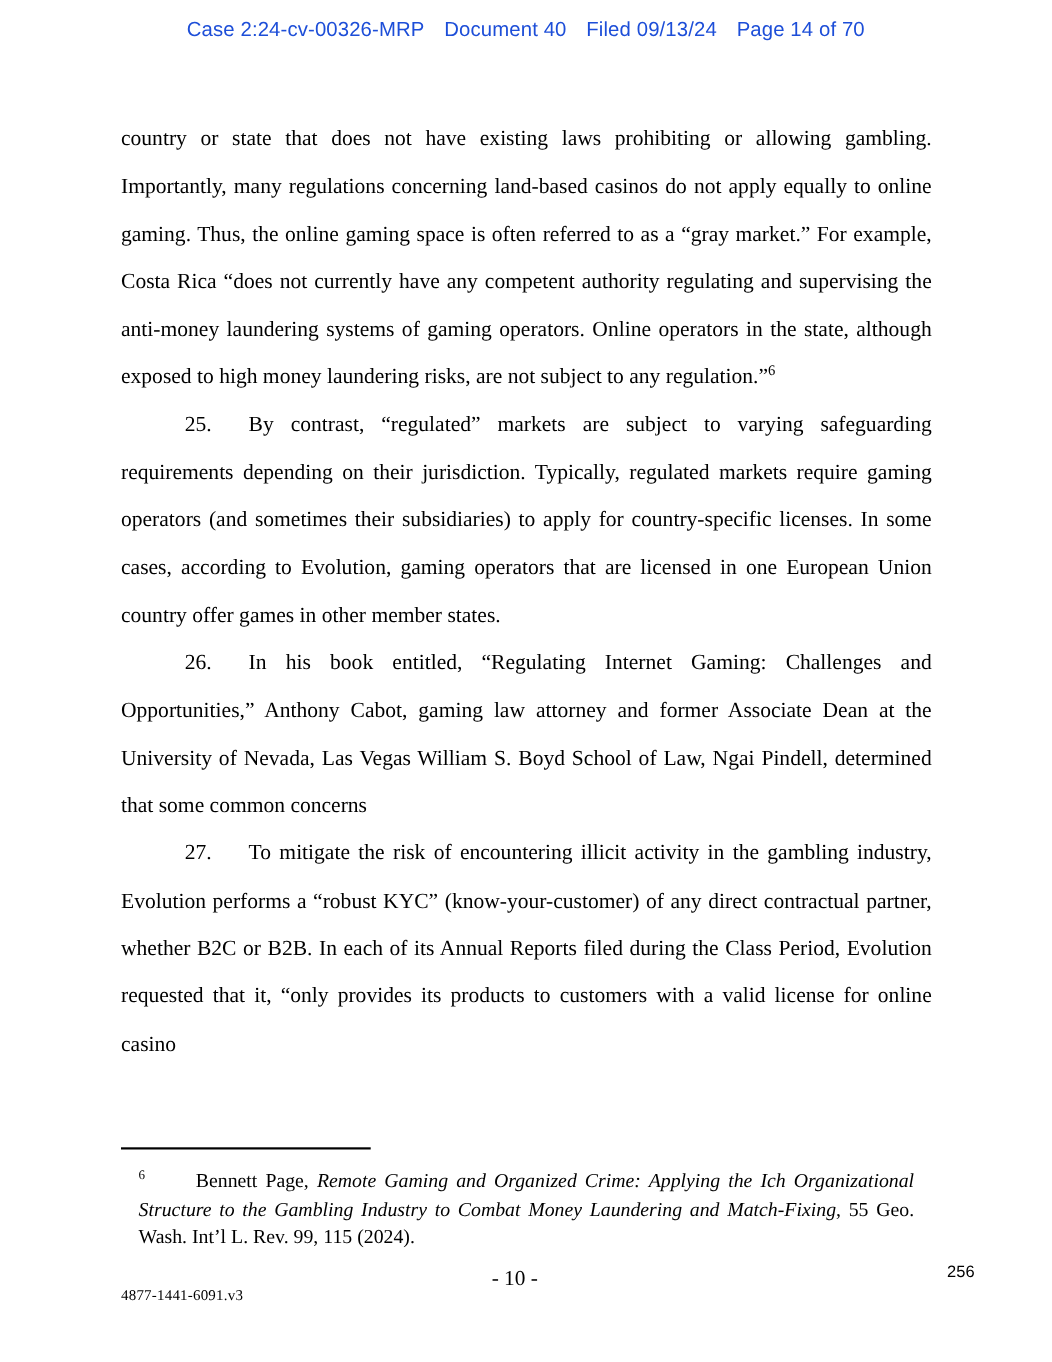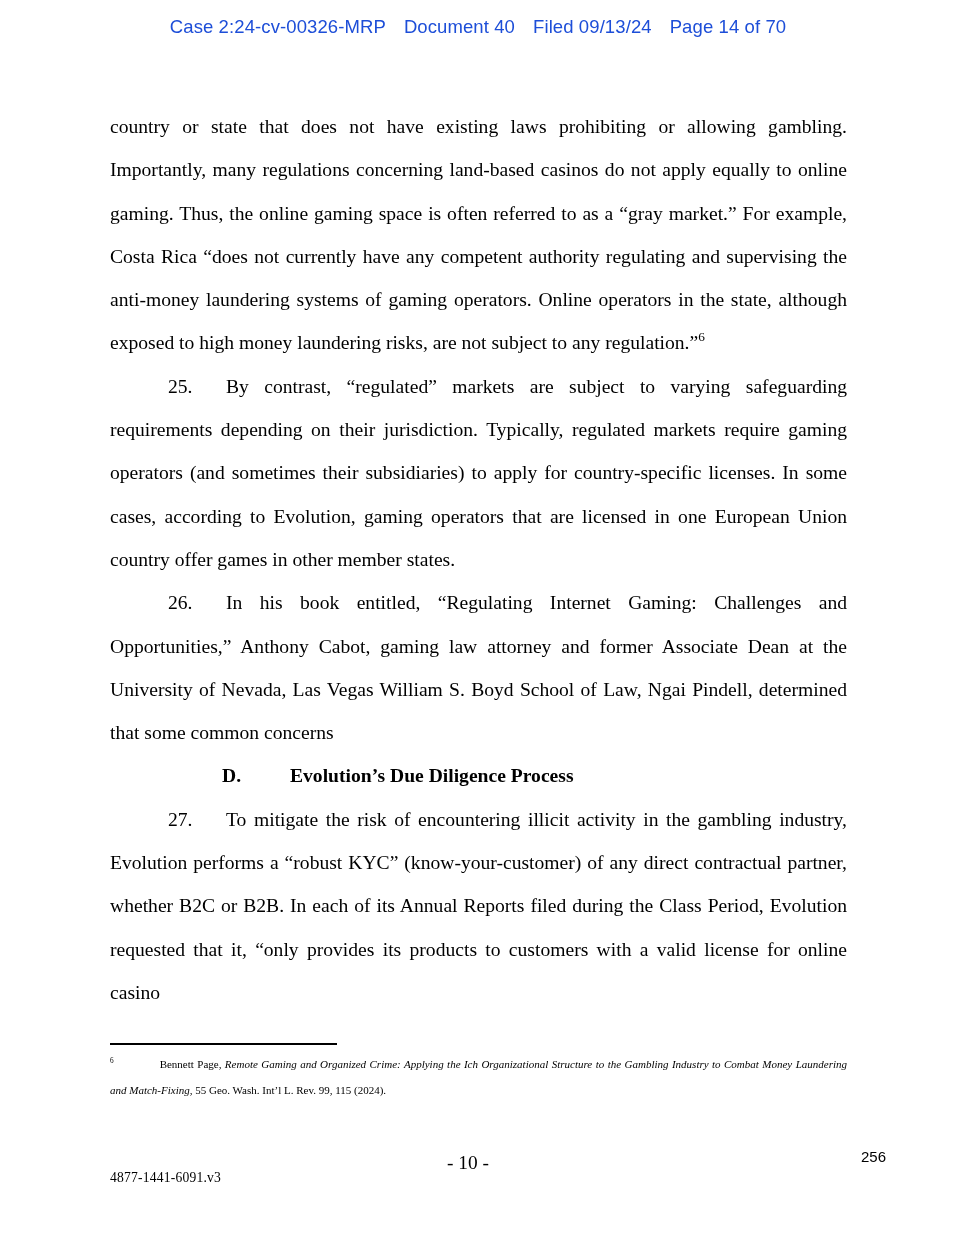--- a/index.html
+++ b/index.html
@@ -92,24 +92,24 @@
     top: 1043px;
     width: 737px;
   }
   .fn-rule {
     width: 227px;
     height: 0;
     border-top: 2.1px solid #000000;
     margin: 0 0 7px 0;
   }
   .footnote {
-    font-size: 11px;
+    font-size: 18px;
     line-height: 25.6px;
     text-align: justify;
-    margin: 0;
+    margin: 16px;
   }
   .footnote .fn-marker {
     font-size: 0.66em;
     vertical-align: super;
     line-height: 0;
   }
   .footnote .fn-gap { display: inline-block; width: 46px; }
   .footnote i { font-style: italic; }
 
   
@@ -145,21 +145,20 @@
 
 <div class="page-body">
 
   <p class="para first-line-continues"><span>country or state that does not have existing laws prohibiting or allowing gambling.  Importantly, many regulations concerning land-based casinos do not apply equally to online gaming.  Thus, the online gaming space is often referred to as a “gray market.”  For example, Costa Rica “does not currently have any competent authority regulating and supervising the anti-money laundering systems of gaming operators.  Online operators in the state, although exposed to high money laundering risks, are not subject to any regulation.”</span><sup class="fnref">6</sup></p>
 
   <p class="para"><span class="pnum">25.</span><span>By contrast, “regulated” markets are subject to varying safeguarding requirements depending on their jurisdiction.  Typically, regulated markets require gaming operators (and sometimes their subsidiaries) to apply for country-specific licenses.  In some cases, according to Evolution, gaming operators that are licensed in one European Union country offer games in other member states.</span></p>
 
   <p class="para"><span class="pnum">26.</span><span>In his book entitled, “Regulating Internet Gaming: Challenges and Opportunities,” Anthony Cabot, gaming law attorney and former Associate Dean at the University of Nevada, Las Vegas William S. Boyd School of Law, Ngai Pindell, determined that some common concerns</span></p>
 
 
-  <p class="section-heading"><span class="letter">D.</span><span>Evolution’s Due Diligence Process</span></p>
 
   <p class="para"><span class="pnum">27.</span><span>To mitigate the risk of encountering illicit activity in the gambling industry, Evolution performs a “robust KYC” (know-your-customer) of any direct contractual partner, whether B2C or B2B.  In each of its Annual Reports filed during the Class Period, Evolution requested that it, “only provides its products to customers with a valid license for online casino</span></p>
 
 </div>
 
 <div class="footnote-area">
   <div class="fn-rule"></div>
   <p class="footnote"><span class="fn-marker">6</span><span class="fn-gap"></span><span>Bennett Page, </span><i>Remote Gaming and Organized Crime: Applying the Ich Organizational Structure to the Gambling Industry to Combat Money Laundering and Match-Fixing</i><span>, 55 Geo. Wash. Int’l L. Rev. 99, 115 (2024).</span></p>
 </div>
 

